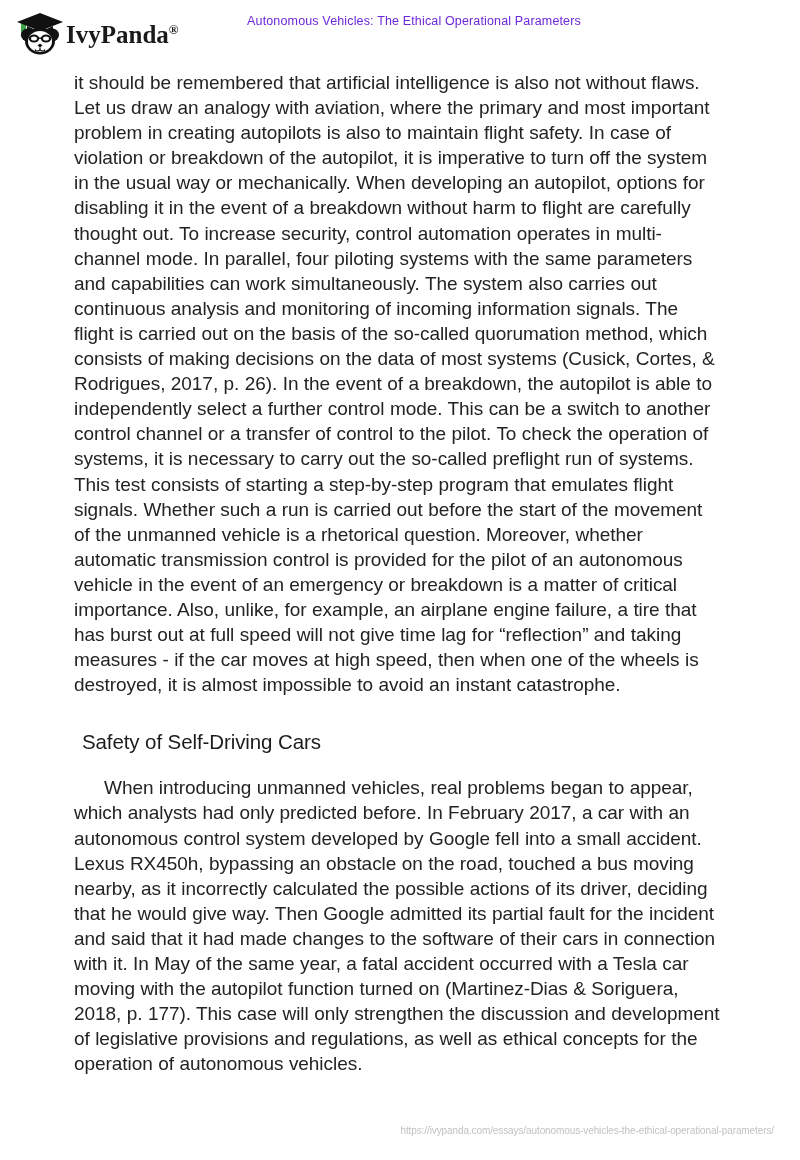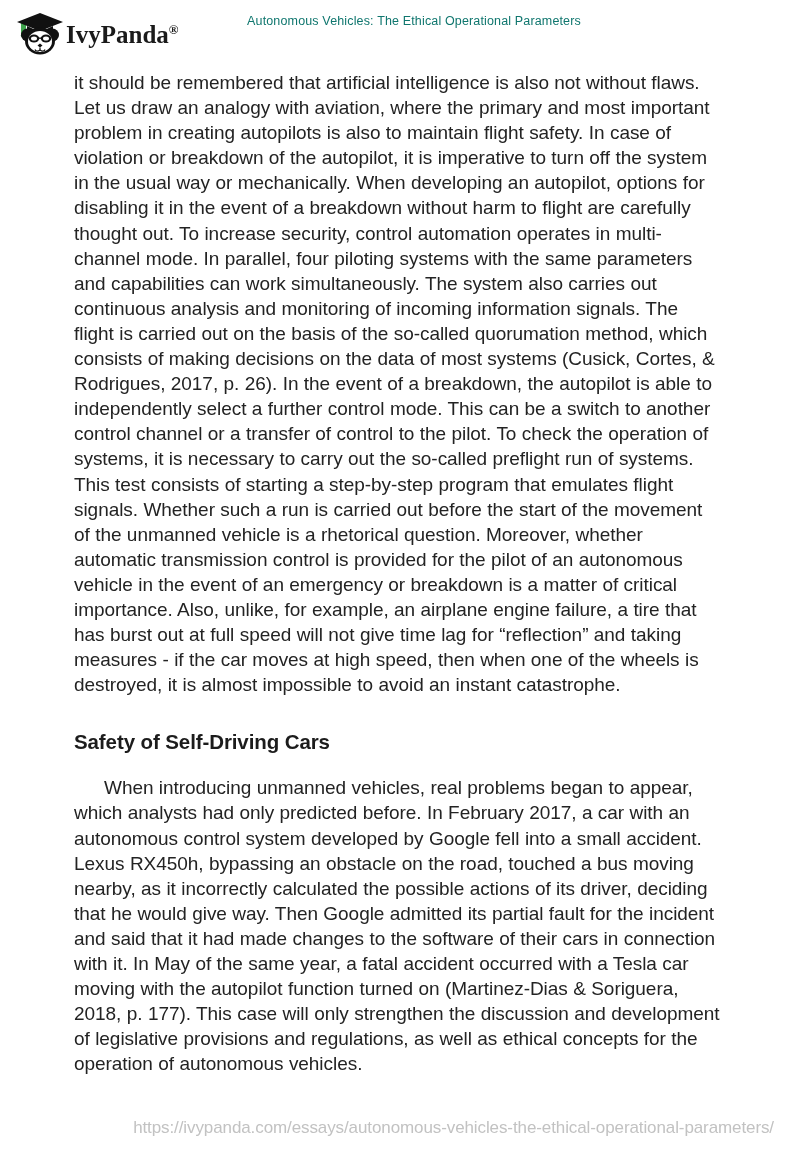--- a/index.html
+++ b/index.html
@@ -52,21 +52,21 @@
     vertical-align: super;
     font-weight: 700;
   }
   .header-title {
     position: absolute;
     left: 0;
     right: 0;
     top: 14px;
     text-align: center;
     font-size: 12.5px;
-    color: #0f766e;
+    color: #6d28d9;
     letter-spacing: 0.15px;
     padding-left: 28px;
   }
 
   
   .doc {
     position: absolute;
     left: 74px;
     top: 70px;
     width: 648px;
@@ -85,41 +85,41 @@
   }
   h1.doc-h1 {
     margin: 33px 0 0 0;
     font-size: 25.5px;
     line-height: 32px;
     font-weight: 700;
     color: #1c1c1c;
     letter-spacing: -0.2px;
   }
   h2.doc-h2 {
-    margin: 32px 0 0 0;
+    margin: 32px 0 0 8px;
     font-size: 20.5px;
     line-height: 26px;
-    font-weight: 700;
+    font-weight: 400;
     color: #1c1c1c;
     letter-spacing: -0.1px;
   }
   .gap-after-h2 { height: 20px; }
 
   
   .page-footer {
     position: absolute;
     left: 0;
     bottom: 22px;
     width: 800px;
     text-align: right;
     padding-right: 26px;
     box-sizing: border-box;
   }
   .footer-url {
-    font-size: 17px;
+    font-size: 10px;
     color: #c2c2c2;
     letter-spacing: -0.1px;
   }
 </style>
 </head>
 <body>
 
 <div class="page-header">
 
   <div class="brand">

